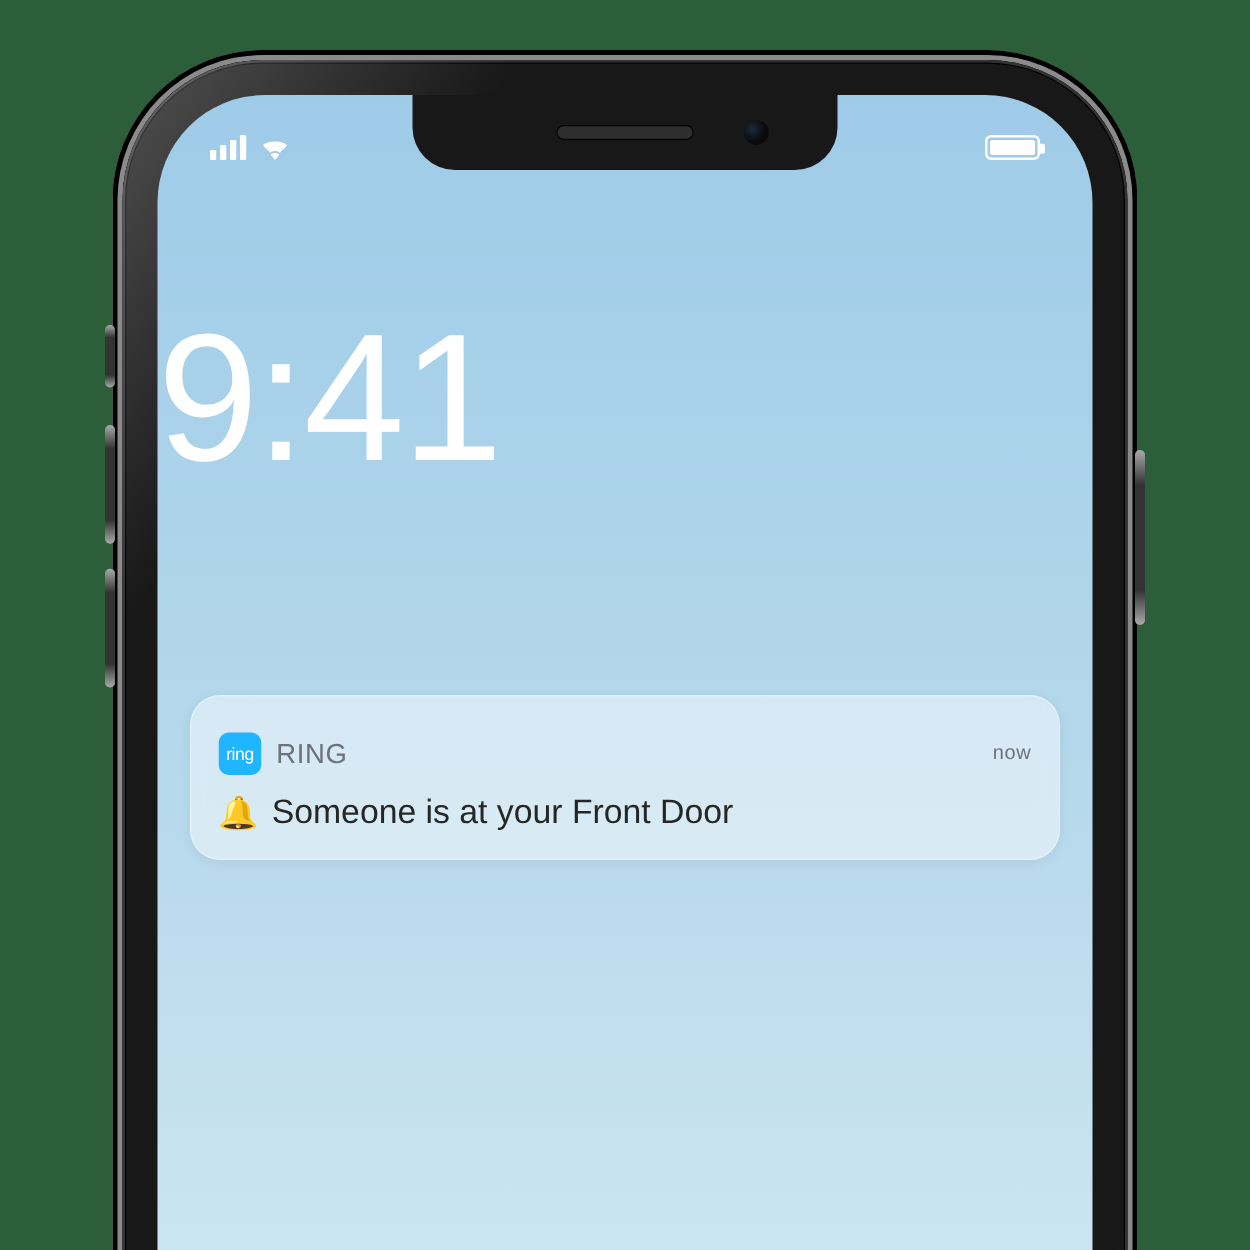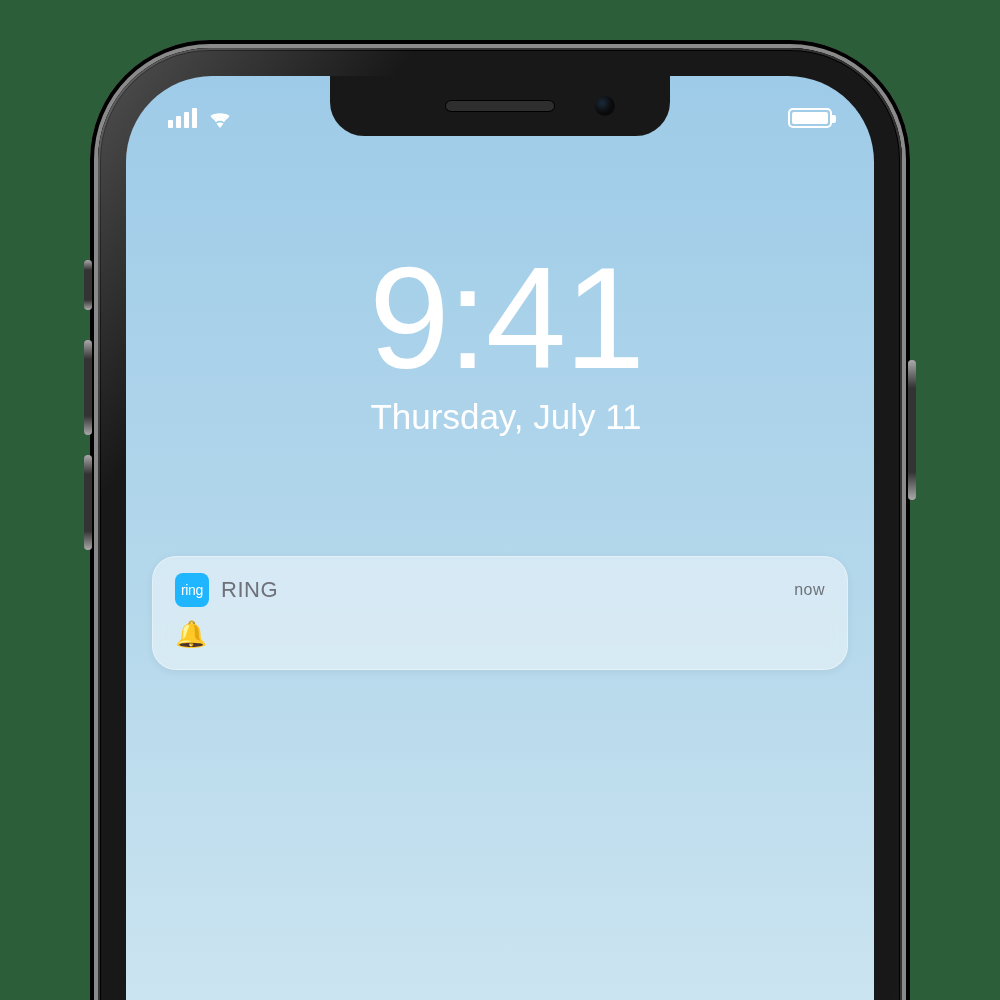--- a/index.html
+++ b/index.html
@@ -85,35 +85,35 @@
   .signal span:nth-child(2){height:12px;}
   .signal span:nth-child(3){height:16px;}
   .signal span:nth-child(4){height:20px;}
   .wifi{width:26px;height:20px;position:relative;}
   .wifi svg{width:26px;height:20px;display:block;}
   .battery{width:44px;height:20px;border:2px solid #fff;border-radius:5px;position:relative;}
   .battery::after{content:"";position:absolute;right:-6px;top:5px;width:4px;height:8px;background:#fff;border-radius:0 2px 2px 0;}
   .battery .fill{position:absolute;inset:2px;background:#fff;border-radius:2px;}
   
   .clock{
-    position:absolute; top:170px; left:12px; right:0;
-    text-align:center; color:var(--text-white);
+    position:absolute; top:170px; left:0; right:0;
+    text-align:left; color:var(--text-white);
   }
   .clock .time{
     font-size:145px; font-weight:200; letter-spacing:-2px; line-height:1;
   }
   .clock .date{
     font-size:35px; font-weight:400; margin-top:6px;
   }
   
   .notif{
     position:absolute;
     top:480px; left:26px; right:26px;
     border-radius:24px;
-    padding:16px 22px 22px 22px;
+    padding:29px 22px 22px 22px;
     background:var(--notif-bg);
     backdrop-filter:blur(8px);
     border:1px solid var(--notif-border);
     box-shadow:0 2px 10px rgba(0,0,0,.06);
   }
   .notif-head{
     display:flex;align-items:center;gap:12px;
     font-size:22px;color:var(--grey-text);
     letter-spacing:.5px;
   }
@@ -163,30 +163,30 @@
               </svg>
           </div>
         </div>
         <div class="battery">
           <div class="fill"></div>
         </div>
       </div>
 
       <div class="clock">
         <div class="time">9:41</div>
-        <div class="date">Thursday, July 11</div>
       </div>
 
       <div class="notif">
         <div class="notif-head">
           <div class="app-icon">ring</div>
           <span>RING</span>
           <span class="spacer"></span>
           <span class="time-ago">now</span>
         </div>
         <div class="notif-body">
           <span class="bell">🔔</span>
+          <span>Someone is at your Front Door</span>
         </div>
       </div>
 
     </div>
   </div>
 </div>
 
 </body></html>

